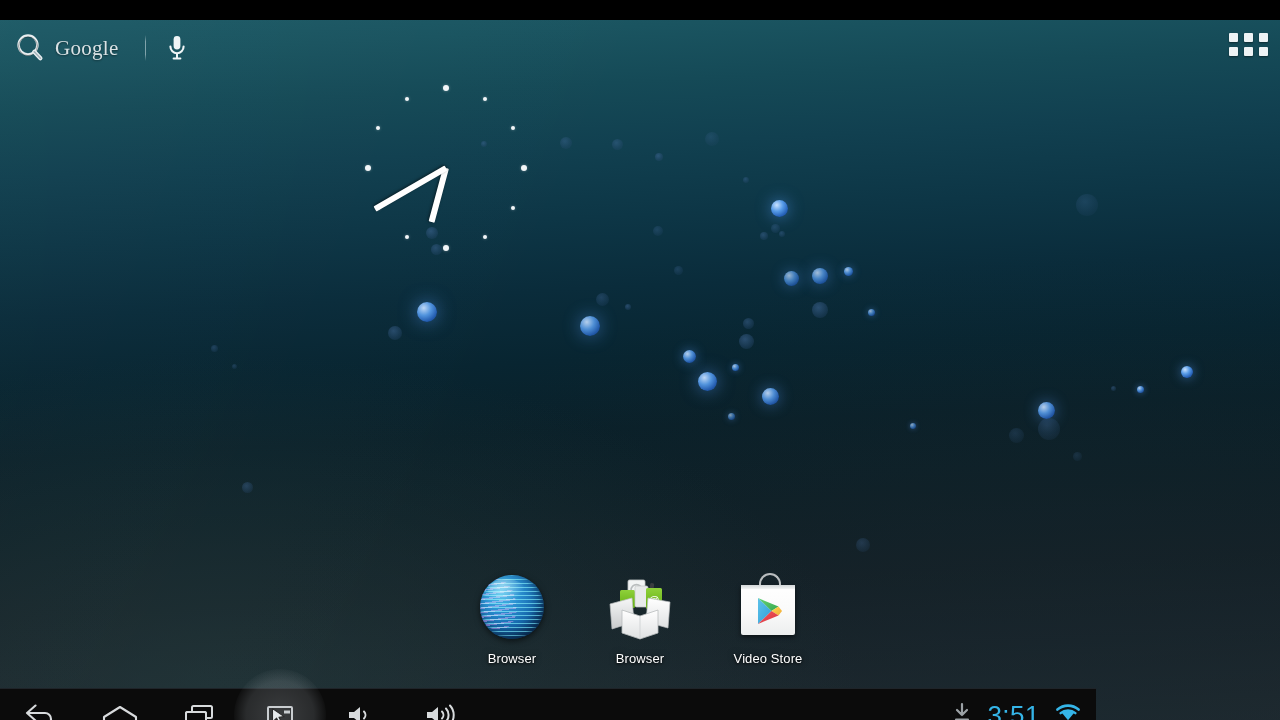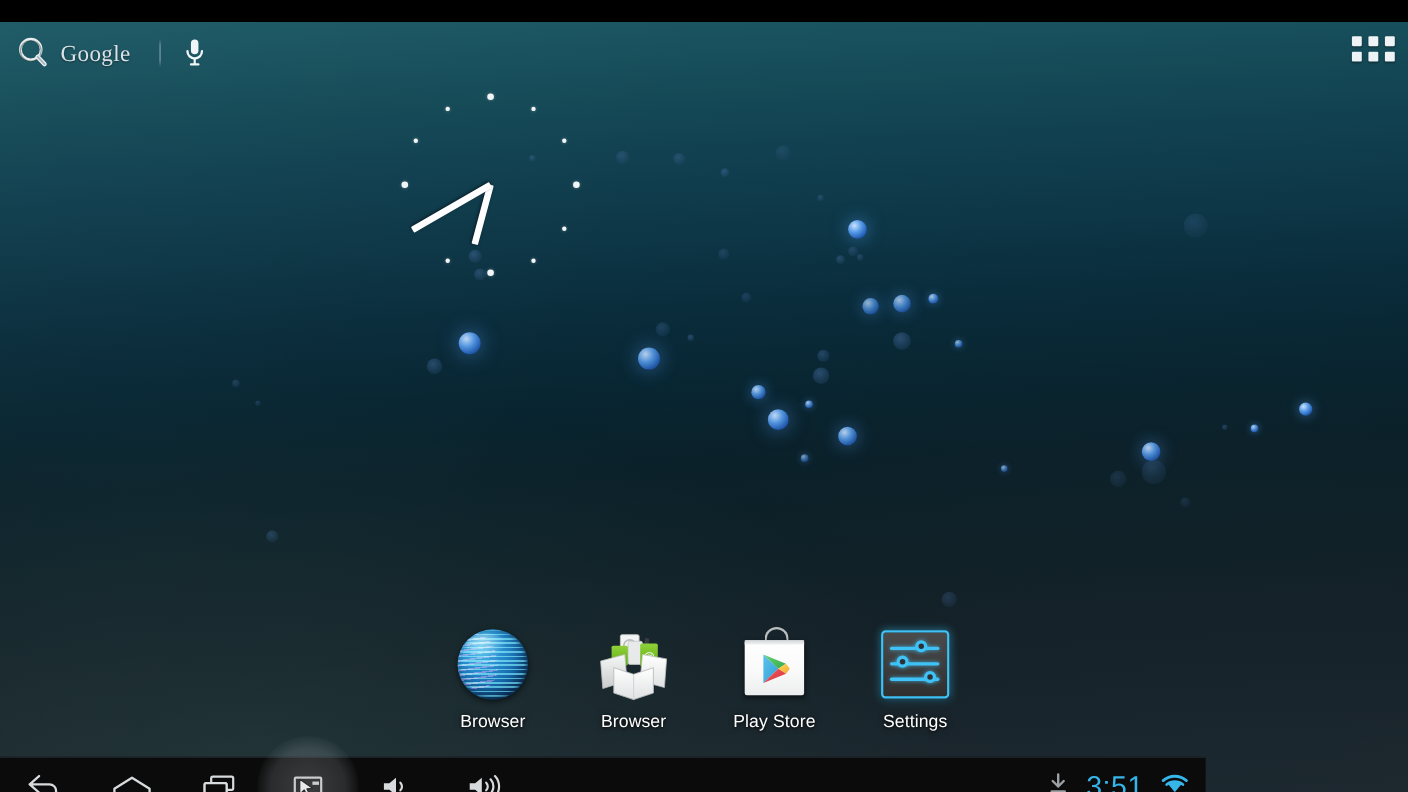--- a/index.html
+++ b/index.html
@@ -95,21 +95,21 @@
     position:absolute; left:0; bottom:74px; width:1280px; height:110px;
     display:flex; justify-content:center; align-items:flex-end; gap:0;
     z-index:10;
   }
   .app{
     width:128px; display:flex; flex-direction:column; align-items:center;
     cursor:pointer; user-select:none;
   }
   .app .art{ width:72px; height:72px; position:relative; }
   .app .lbl{
-    margin-top:8px; font-size:16px; color:#ffffff; letter-spacing:.1px;
+    margin-top:8px; font-size:13px; color:#ffffff; letter-spacing:.1px;
     text-shadow:0 1px 3px rgba(0,0,0,.85), 0 0 6px rgba(0,0,0,.55);
     white-space:nowrap;
   }
 
   
   .globe{
     position:absolute; left:4px; top:4px; width:64px; height:64px;
     border-radius:50%;
     background:
       radial-gradient(circle at 32% 26%, #56c8f0 0%, #2a8fd0 30%, #1668ad 58%, #0c3d78 82%, #07244a 100%);
@@ -399,37 +399,24 @@
             </defs>
             <g transform="translate(17,13)">
               <path d="M0 0 L0 26 L13.5 13 Z" fill="url(#pB)"></path>
               <path d="M0 0 L13.5 13 L20.5 8.4 Z" fill="url(#pG)"></path>
               <path d="M13.5 13 L20.5 8.4 L24 13 L20.5 17.6 Z" fill="url(#pY)"></path>
               <path d="M0 26 L13.5 13 L20.5 17.6 Z" fill="url(#pR)"></path>
             </g>
           </svg>
         </div>
       </div>
-      <div class="lbl">Play Store</div>
-    </div>
-
-
-    <div class="app">
-      <div class="art">
-        <div class="settings-tile">
-          <div class="s-track" style="left:6px; top:13px; width:45px;"></div>
-          <div class="s-knob" style="left:29px; top:7px;"></div>
-          <div class="s-track" style="left:6px; top:27px; width:45px;"></div>
-          <div class="s-knob" style="left:12px; top:21px;"></div>
-          <div class="s-track" style="left:6px; top:41px; width:45px;"></div>
-          <div class="s-knob" style="left:37px; top:35px;"></div>
-        </div>
-      </div>
-      <div class="lbl">Settings</div>
-    </div>
+      <div class="lbl">Video Store</div>
+    </div>
+
+
   </div>
 
   <div id="navbar">
     <div id="nav-left">
 
       <div class="navbtn">
         <svg width="34" height="26" viewBox="0 0 34 26">
           <path d="M4 11 L12.5 3.5 M4 11 L12.5 18.5 M4 11 L22 11 a6 6 0 0 1 0 12 L14 23" fill="none" stroke="#d8dbdd" stroke-width="2.1" stroke-linecap="round" stroke-linejoin="round"></path>
         </svg>
       </div>

